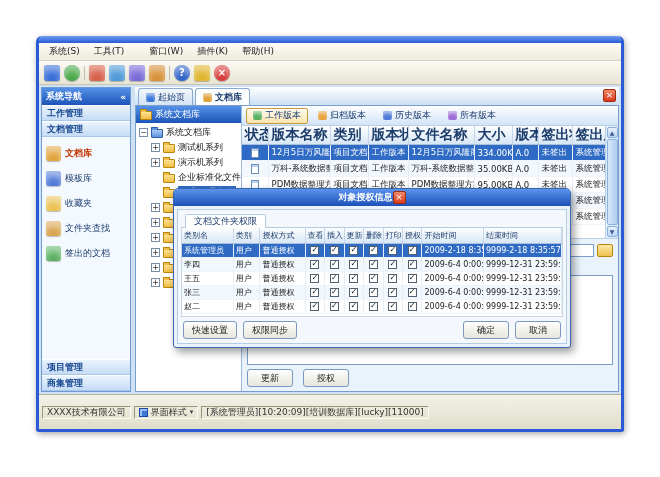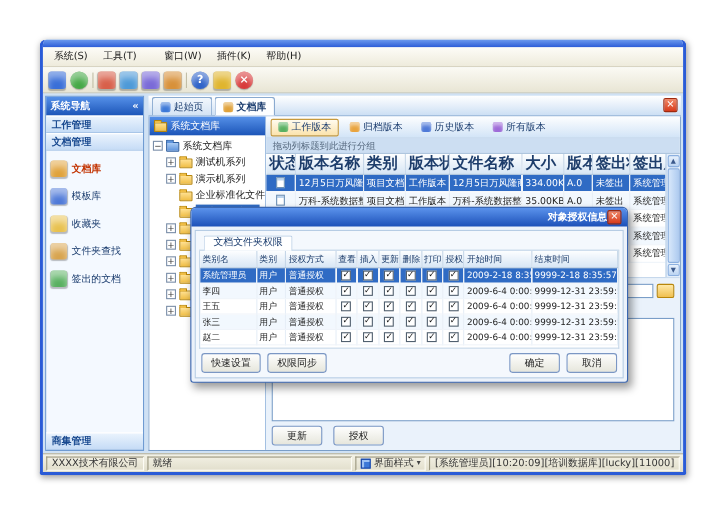--- a/index.html
+++ b/index.html
@@ -123,35 +123,35 @@
   .fld-btn{width:16px;height:13px;background:linear-gradient(#FFE9A8,#F0C050);border:1px solid #B8860B;border-radius:2px}
   .remark-label{flex:0 0 auto;color:#333;margin:2px 0}
   .remark-box{flex:1;background:#fff;border:1px solid #7A9EC8}
   .detail-buttons{flex:0 0 auto;display:flex;gap:10px;padding-top:4px}
 
   .btn{min-width:46px;height:18px;font-size:9px;color:#222;cursor:default;
     background:linear-gradient(#FEFEFD,#E6E6DC);border:1px solid #7B97C4;border-radius:3px;
     padding:0 8px;font-family:inherit}
 
   
-  .statusbar{height:17px;flex:0 0 auto;background:linear-gradient(#F4F2E6,#E0DDCA);border-top:1px solid #B8B49C;
+  .statusbar{height:35px;flex:0 0 auto;background:linear-gradient(#F4F2E6,#E0DDCA);border-top:1px solid #B8B49C;
     display:flex;align-items:center;gap:3px;padding:0 3px}
   .sb-panel{height:13px;display:flex;align-items:center;gap:3px;padding:0 4px;white-space:nowrap;overflow:hidden;
     border:1px solid;border-color:#9A967E #FDFCF5 #FDFCF5 #9A967E;color:#333}
   .sb-ready{flex:1}
   .sb-ico{width:9px;height:9px;background:#3C78D8;border:1px solid #1C48A8;
     box-shadow:inset 2px 2px 0 #9CC0F4}
   .sb-arrow{font-size:7px;color:#444}
 
   
   .dialog{position:absolute;left:134px;top:152px;width:398px;height:160px;z-index:10;
     background:#ECF2FA;border:1px solid #3A66B0;border-radius:5px 5px 3px 3px;
     box-shadow:3px 4px 8px rgba(0,0,0,.4);display:flex;flex-direction:column}
   .dlg-title{height:17px;flex:0 0 auto;background:linear-gradient(#5B93EC,#1C50B8);border-radius:4px 4px 0 0;
-    color:#fff;font-weight:bold;display:flex;align-items:center;justify-content:flex-end;padding:0 5px}
+    color:#fff;font-weight:bold;display:flex;align-items:center;justify-content:center;padding:0 5px}
   .dlg-close{width:13px;height:13px;background:linear-gradient(#F08A6A,#D83A1A);border:1px solid #9E2A10;
     border-radius:2px;color:#fff;font-size:9px;line-height:11px;text-align:center;font-weight:normal}
   .dlg-body{flex:1;min-height:0;margin:3px;border:1px solid #B6CCE4;background:#F4F8FD;
     display:flex;flex-direction:column;padding:3px}
   .dlg-tabs{flex:0 0 auto;border-bottom:1px solid #B6CCE4;padding-left:4px}
   .dlg-tab{display:inline-block;height:14px;line-height:13px;padding:0 8px;background:#fff;
     border:1px solid #B6CCE4;border-bottom:none;border-radius:2px 2px 0 0;color:#1A3C6E;position:relative;top:1px}
   .dlg-grid{flex:1;min-height:0;overflow:hidden;background:#fff;border:1px solid #C5D6E8;border-top:none}
   .dlg-grid th{height:15px;background:linear-gradient(#FDFEFF,#D7E6F5);border-right:1px solid #C5D6E8;
     border-bottom:1px solid #A8C0DA;font-weight:normal;color:#1D3D6B;text-align:left;
@@ -223,20 +223,21 @@
           </div>
             <div class="nav-item">
             <span class="nav-ico" style="background: rgb(216, 164, 78);"></span>
             <span class="nav-lbl">文件夹查找</span>
           </div>
             <div class="nav-item">
             <span class="nav-ico" style="background: rgb(88, 176, 96);"></span>
             <span class="nav-lbl">签出的文档</span>
           </div>
           </div>
+        <div class="nav-group">项目管理</div>
         <div class="nav-group">商集管理</div>
       </div>
 
       <div class="splitter"></div>
 
       <div class="right">
 
         <div class="tabbar">
           <div class="tabs">
               <div class="tab">
@@ -331,23 +332,20 @@
                 <div class="vtab">
                 <span class="vtab-ico" style="background: rgb(78, 121, 216);"></span>
                 <span>历史版本</span>
               </div>
                 <div class="vtab">
                 <span class="vtab-ico" style="background: rgb(158, 107, 216);"></span>
                 <span>所有版本</span>
               </div>
               </div>
 
-            <div class="groupbar">
-              <span>拖动列标题到此进行分组</span>
-            </div>
 
             <div class="grid-wrap">
               <div class="grid-area">
                 <table>
                   <colgroup>
                     <col style="width:26px">
                       <col style="width:62px">
                       <col style="width:38px">
                     <col style="width:40px">
                       <col style="width:66px">
@@ -448,21 +446,20 @@
               </div>
             </div>
 
           </div>
         </div>
       </div>
     </div>
 
     <div class="statusbar">
       <span class="sb-panel">XXXX技术有限公司</span>
-      <span class="sb-panel sb-ready">就绪</span>
       <span class="sb-panel">
         <span class="sb-ico"></span>
         <span>界面样式</span>
         <span class="sb-arrow">▾</span>
       </span>
       <span class="sb-panel">[系统管理员][10:20:09][培训数据库][lucky][11000]</span>
     </div>
 
     <div class="dialog">
       <div class="dlg-title">

